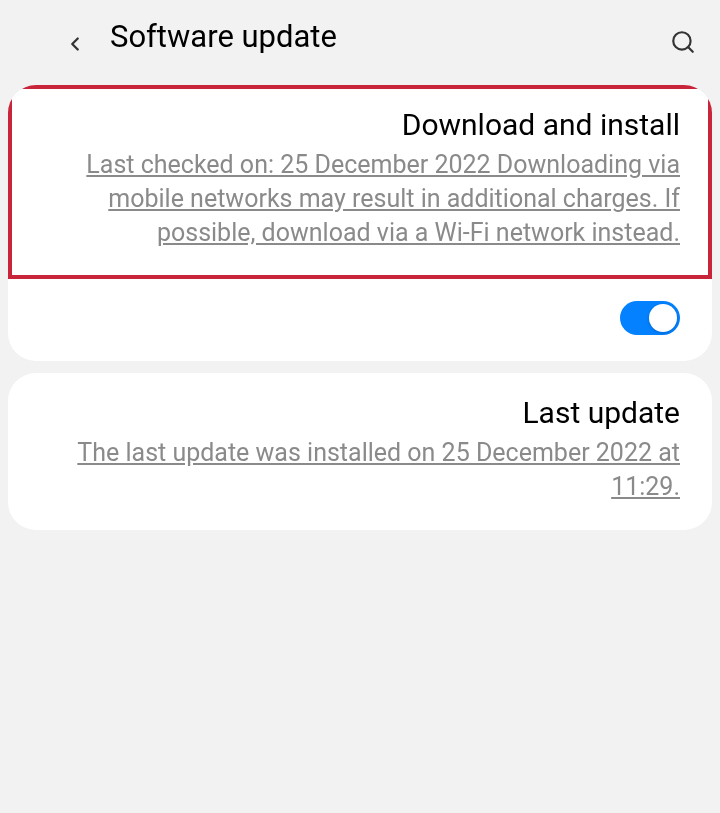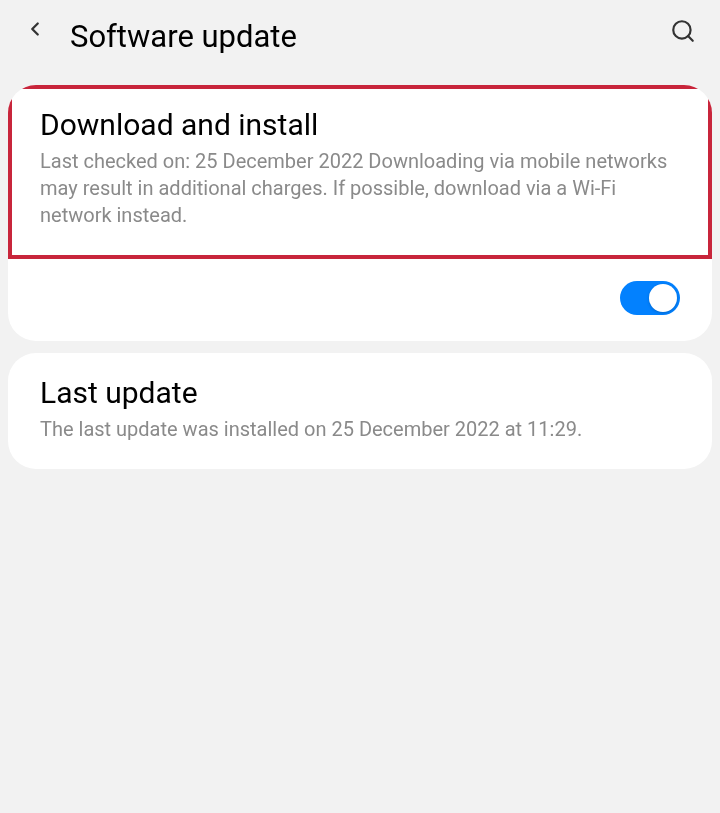--- a/index.html
+++ b/index.html
@@ -8,23 +8,24 @@
       box-sizing: border-box;
     }
     body {
       font-family: -apple-system, BlinkMacSystemFont, 'Segoe UI', Roboto, sans-serif;
       background-color: #f2f2f2;
       width: 720px;
       height: 813px;
     }
     .header {
       display: flex;
-      align-items: flex-start;
+      align-items: flex-end;
       padding: 18px 24px;
       background-color: #f2f2f2;
+      margin-left: 40px;
     }
     .back-icon {
       width: 22px;
       height: 22px;
       margin-right: 24px;
       cursor: pointer;
     }
     .header-title {
       font-size: 31px;
       font-weight: 400;
@@ -38,35 +39,37 @@
     }
     .card-group {
       margin: 12px 8px;
       background-color: #fff;
       border-radius: 28px;
       overflow: hidden;
     }
     .item {
       padding: 22px 32px 26px 32px;
       cursor: pointer;
+      text-align: right;
     }
     .item-highlighted {
       border: 4px solid #c8253b;
       padding: 18px 28px 26px 28px;
     }
     .item-title {
       font-size: 30px;
       font-weight: 400;
       color: #000;
       margin-bottom: 6px;
     }
     .item-subtitle {
-      font-size: 20px;
+      font-size: 25px;
       color: #8a8a8a;
       line-height: 1.35;
+      text-decoration: underline;
     }
     .item-row {
       display: flex;
       align-items: center;
       justify-content: space-between;
     }
     .item-text {
       flex: 1;
       padding-right: 20px;
     }

